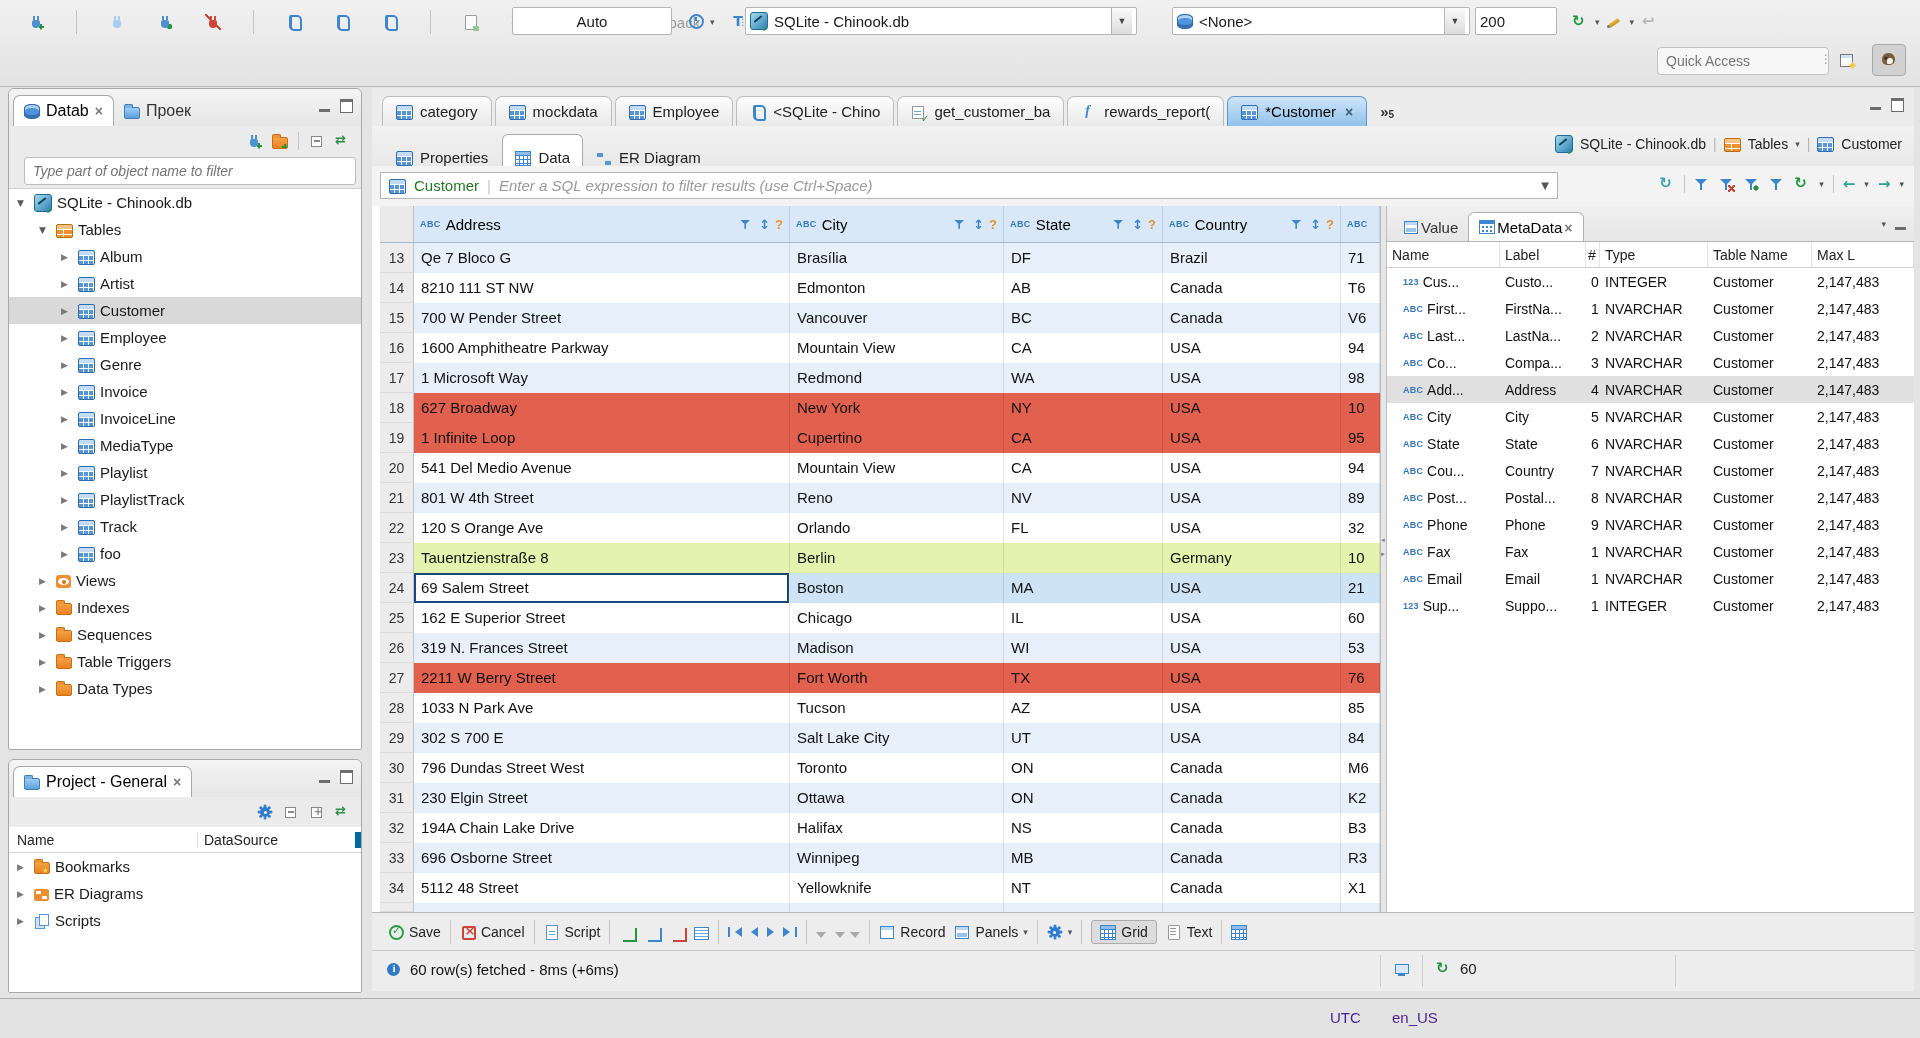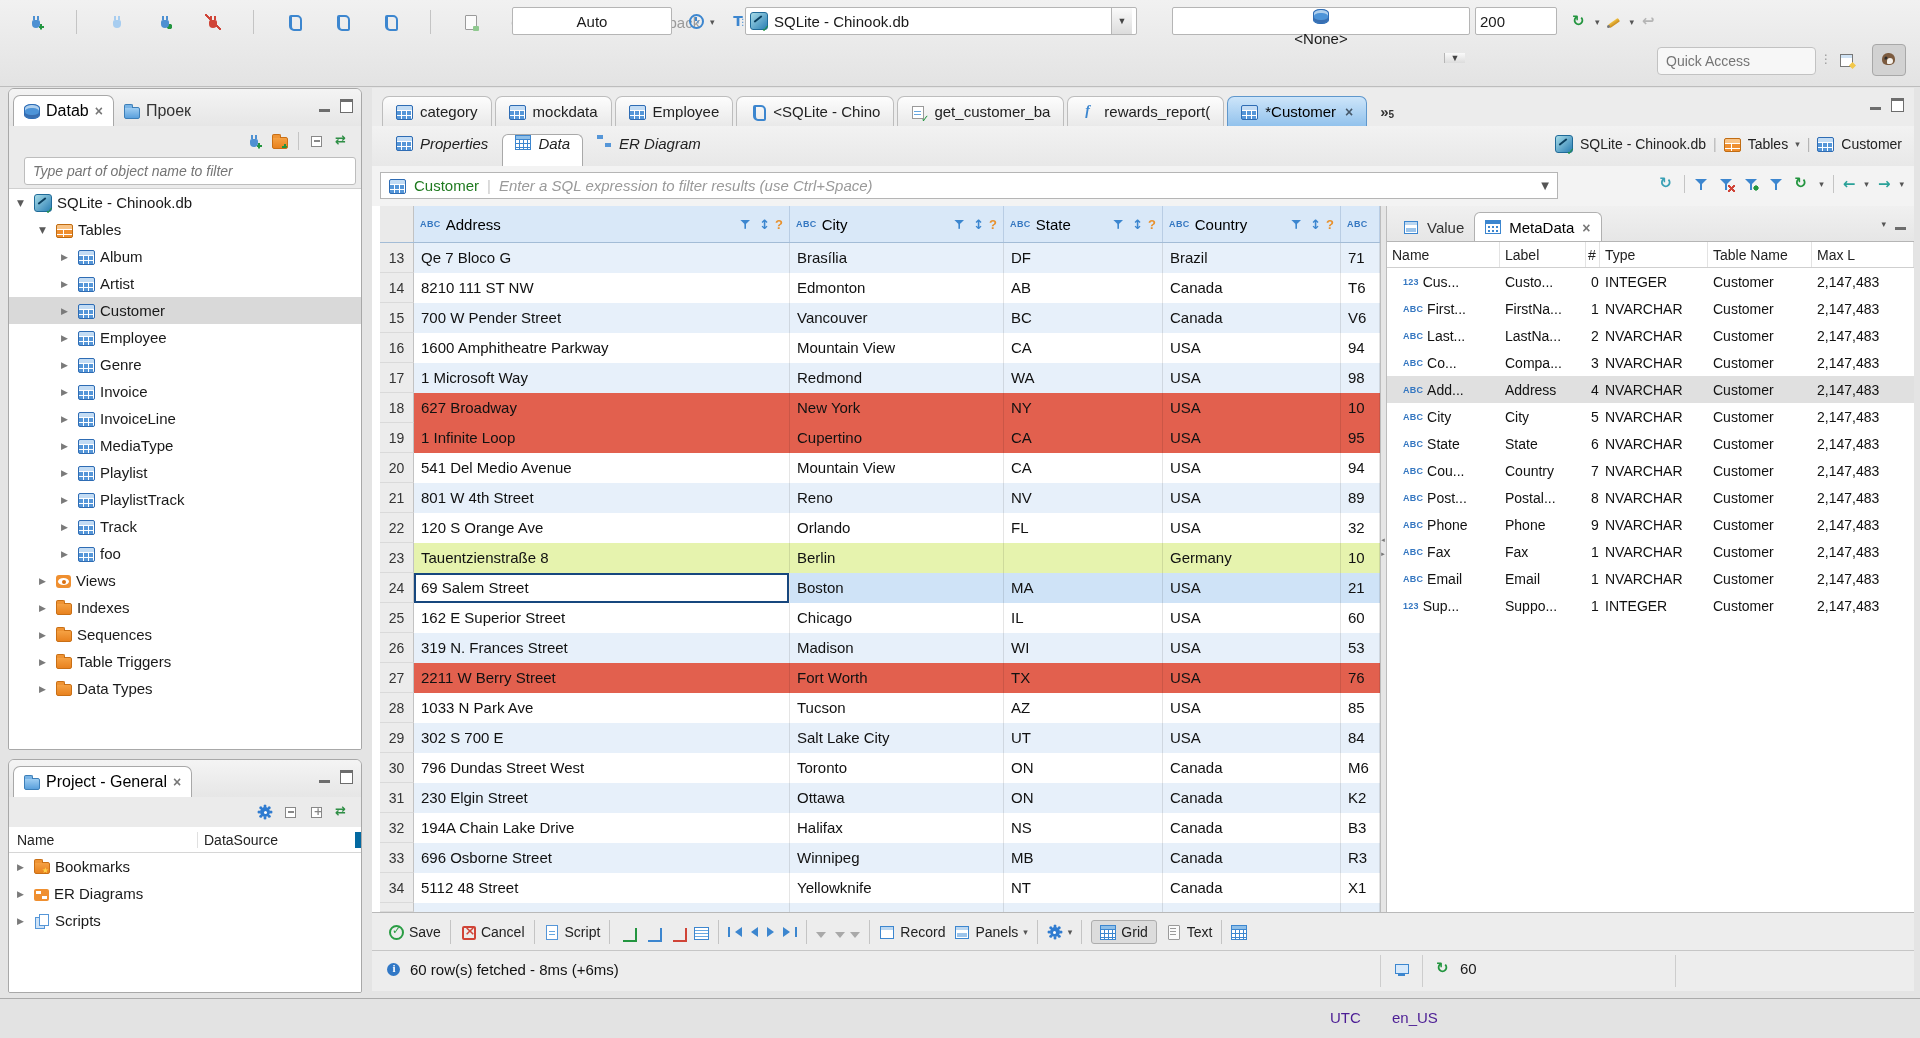--- a/index.html
+++ b/index.html
@@ -155,21 +155,21 @@
 
   
   #topbar{position:absolute;left:0;top:0;width:1920px;height:86px;
     background:linear-gradient(#f1f1f1,#e3e3e3);border-bottom:1px solid #bdbdbd;}
   .tb-group{position:absolute;top:8px;display:flex;align-items:center;gap:11px;height:28px;}
   .combo{position:absolute;top:7px;height:28px;background:#fff;border:1px solid #b5b5b5;border-radius:2px;
     display:flex;align-items:center;gap:6px;padding:0 4px;box-sizing:border-box;font-size:15px;}
   .combo .dd{width:20px;height:26px;margin-left:auto;background:linear-gradient(#fafafa,#dcdcdc);
     border-left:1px solid #b5b5b5;display:flex;align-items:center;justify-content:center;color:#444;font-size:9px;}
   .tb-label{font-size:15px;color:#9a9a9a;}
-  #qa-input{position:absolute;left:1657px;top:47px;width:159px;height:28px;border:1px solid #c2c2c2;border-radius:4px;
+  #qa-input{position:absolute;left:1657px;top:47px;width:172px;height:28px;border:1px solid #c2c2c2;border-radius:4px;
     background:#f7f7f7;color:#a0a0a0;font-size:14px;padding:0 8px;box-sizing:border-box;font-family:"Liberation Sans",sans-serif;}
   .persp-btn{position:absolute;top:44px;width:34px;height:32px;display:flex;align-items:center;justify-content:center;border-radius:4px;}
   .persp-btn.pressed{background:#d2d2d2;border:1px solid #a8a8a8;box-sizing:border-box;}
 
   
   .lpanel{position:absolute;left:8px;background:#ebebeb;border:1px solid #a8a8a8;border-radius:6px 6px 2px 2px;
     overflow:hidden;box-sizing:border-box;}
   #nav{top:88px;width:354px;height:662px;}
   #proj{top:759px;width:354px;height:234px;}
   .vtabs{height:37px;display:flex;align-items:flex-end;padding-left:4px;position:relative;
@@ -206,22 +206,22 @@
   .etab[data-active="1"]{background:linear-gradient(#cde5fa,#92c2ec);border-color:#5f97cc;color:#000;}
   .etab .tclose{display:none;margin-left:2px;}
   .etab[data-close="1"] .tclose{display:inline;}
   .tclose::before{content:"×";color:#46586a;font-size:14px;font-weight:bold;}
   .eoverflow{margin-left:10px;margin-bottom:6px;font-weight:bold;color:#333;display:flex;align-items:flex-start;}
   .eoverflow .cnt{font-size:10px;margin-top:6px;}
   .etab-actions{position:absolute;right:10px;top:10px;display:flex;gap:10px;}
   #esub{position:absolute;left:0;top:38px;right:0;height:40px;border-bottom:1px solid #b7b7b7;
     background:linear-gradient(#f2f2f2,#e8e8e8);}
   .subtabs{position:absolute;left:12px;bottom:0;display:flex;align-items:flex-end;gap:2px;}
-  .stab{height:31px;display:flex;align-items:flex-start;gap:7px;padding:0 12px;font-size:15px;color:#222;
-    border-radius:6px 6px 0 0;font-style:italic;}
+  .stab{height:31px;display:flex;align-items:flex-end;gap:7px;padding:0 12px;font-size:15px;color:#222;
+    border-radius:6px 6px 0 0;}
   .stab[data-active="1"]{background:#fff;border:1px solid #a9a9a9;border-bottom:1px solid #fff;position:relative;top:1px;}
   .breadcrumb{position:absolute;right:12px;top:9px;display:flex;align-items:center;gap:7px;font-size:14px;color:#222;}
   .breadcrumb .bsep{color:#b5b5b5;}
   #efilter{position:absolute;left:0;top:78px;right:0;height:40px;background:#f3f3f3;border-bottom:1px solid #c2c2c2;}
   .fbox{position:absolute;left:8px;top:6px;width:1178px;height:27px;background:#fff;border:1px solid #b5b5b5;
     display:flex;align-items:center;gap:8px;padding:0 8px;box-sizing:border-box;}
   .fentity{color:#1f7a1f;font-size:15px;}
   .fdiv{color:#c9c9c9;}
   .fplaceholder{font:italic 15px "Liberation Sans",sans-serif;color:#9a9a9a;white-space:nowrap;overflow:hidden;flex:1;}
   .fbox .fdd{color:#555;font-size:10px;font-family:"DejaVu Sans",sans-serif;}
@@ -261,21 +261,21 @@
   [data-state="s"] .gcell{background:#cfe3f7;}
   [data-state="s"] .gc1{background:#fff;box-shadow:inset 0 0 0 2px #17477e;}
   .grow.cut{height:9px;overflow:hidden;}
   #esplit{position:absolute;left:1008px;top:0;width:7px;height:100%;background:#e6e6e6;
     border-left:1px solid #bdbdbd;border-right:1px solid #bdbdbd;box-sizing:border-box;}
   #esplit::before{content:"◂ ▸";position:absolute;left:-2px;top:330px;color:#777;font-size:7px;
     font-family:"DejaVu Sans",sans-serif;writing-mode:vertical-rl;letter-spacing:2px;}
   #meta{position:absolute;left:1015px;top:0;right:0;height:100%;background:#fff;}
   .mtabs{height:36px;background:linear-gradient(#f0f0f0,#e6e6e6);border-bottom:1px solid #b5b5b5;
     display:flex;align-items:flex-end;padding-left:6px;position:relative;box-sizing:border-box;}
-  .mtab{height:28px;display:flex;align-items:center;gap:8px;padding:0 10px;font-size:15px;color:#333;border-radius:6px 6px 0 0;}
+  .mtab{height:28px;display:flex;align-items:center;gap:2px;padding:0 10px;font-size:15px;color:#333;border-radius:6px 6px 0 0;}
   .mtab[data-active="1"]{background:#fff;border:1px solid #b0b0b0;border-bottom:none;color:#000;}
   .mtab-actions{position:absolute;right:8px;top:12px;display:flex;gap:9px;align-items:center;color:#555;}
   .mhead{display:flex;height:26px;border-bottom:1px solid #cfcfcf;align-items:center;font-size:14px;color:#222;box-sizing:border-box;}
   .mhc{padding-left:5px;border-right:1px solid #e3e3e3;box-sizing:border-box;white-space:nowrap;overflow:hidden;height:100%;display:flex;align-items:center;}
   .mc0{width:113px;}.mc1{width:86px;}.mc2{width:14px;padding-left:2px;}.mc3{width:108px;}.mc4{width:104px;}.mc5{flex:1;}
   .mrow{display:flex;height:27px;align-items:center;font-size:14px;box-sizing:border-box;}
   .mrow[data-sel="1"]{background:#e0e0e0;}
   .mcell{padding-left:5px;white-space:nowrap;overflow:hidden;box-sizing:border-box;height:100%;display:flex;align-items:center;color:#111;}
   .mname{justify-content:flex-start;padding-left:16px;gap:4px;}
   .mtype-badge{font-size:9px;font-weight:bold;color:#3577c1;flex:none;letter-spacing:.2px;}
@@ -324,21 +324,21 @@
     <div class="combo" style="left:512px;width:160px;justify-content:center;">
       <span>Auto</span>
     </div>
     <span class="ic" style="position:absolute;left:688px;top:13px;" data-icon="history"></span>
     <span class="caret" style="position:absolute;left:710px;top:17px;">▾</span>
     <div class="combo" style="left:745px;width:392px;">
       <span class="ic" data-icon="sqlite"></span>
       <span>SQLite - Chinook.db</span>
       <span class="dd">▼</span>
     </div>
-    <div class="combo" style="left:1172px;width:298px;flex-direction:column;">
+    <div class="combo" style="left:1172px;width:298px;">
       <span class="ic" data-icon="db"></span>
       <span>&lt;None&gt;</span>
       <span class="dd">▼</span>
     </div>
     <div class="combo" style="left:1475px;width:82px;">
       <span>200</span>
     </div>
     <div class="tb-group" style="left:1572px;gap:7px;">
       <span class="ic" data-icon="refresh"></span>
       <span class="caret">▾</span>

